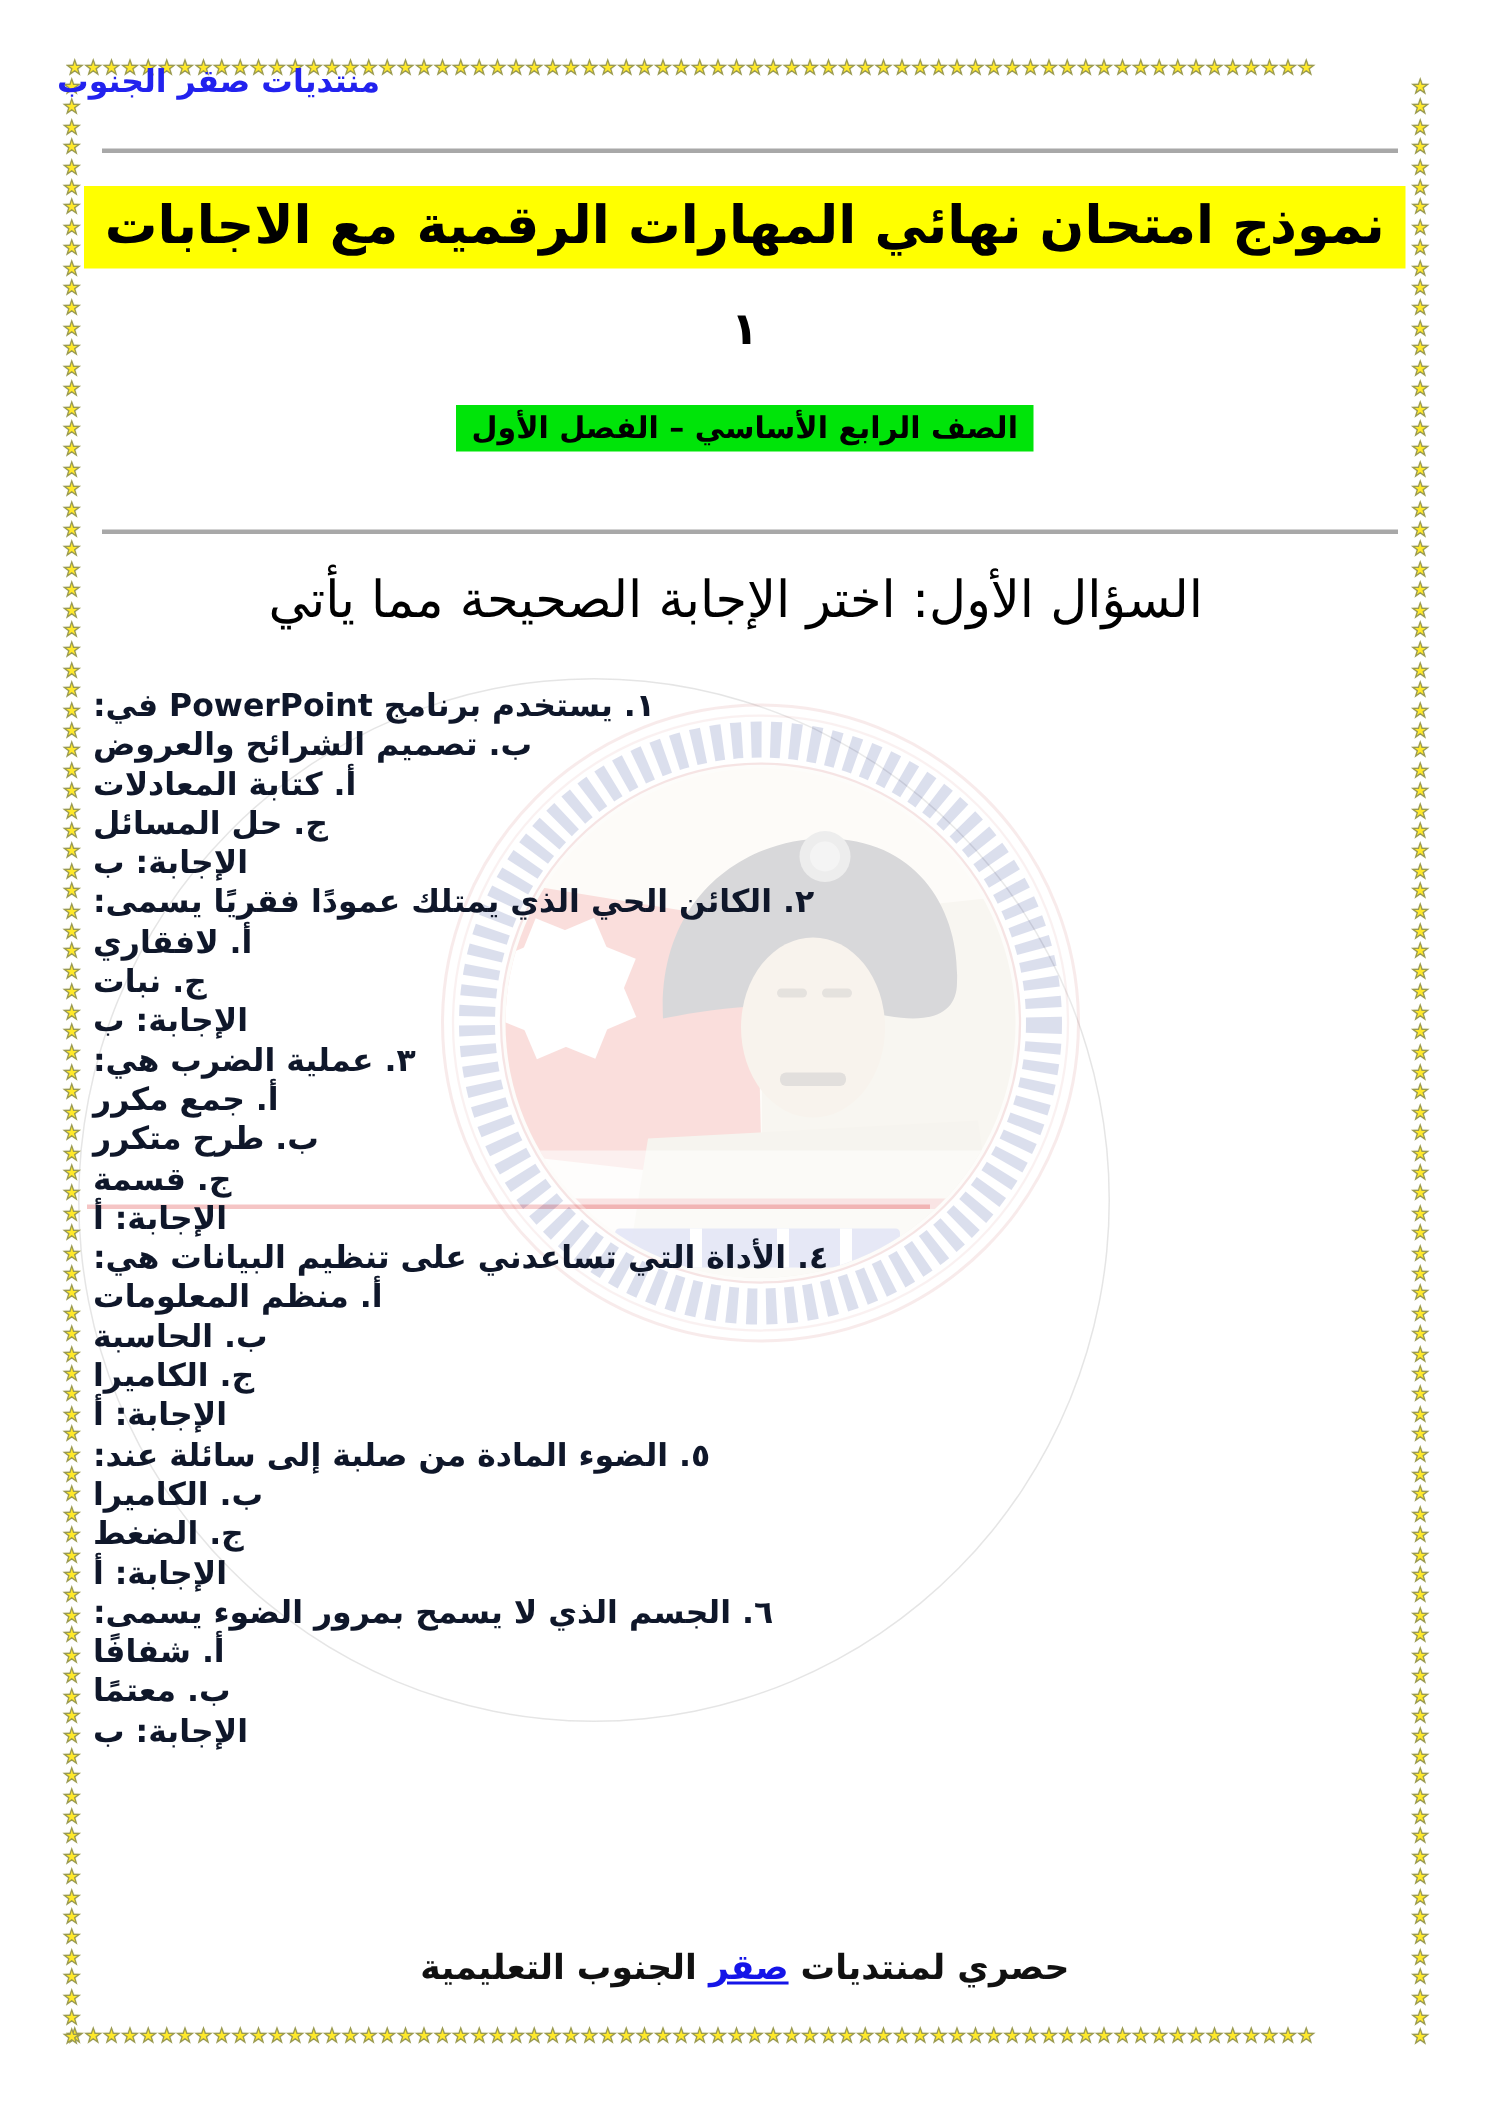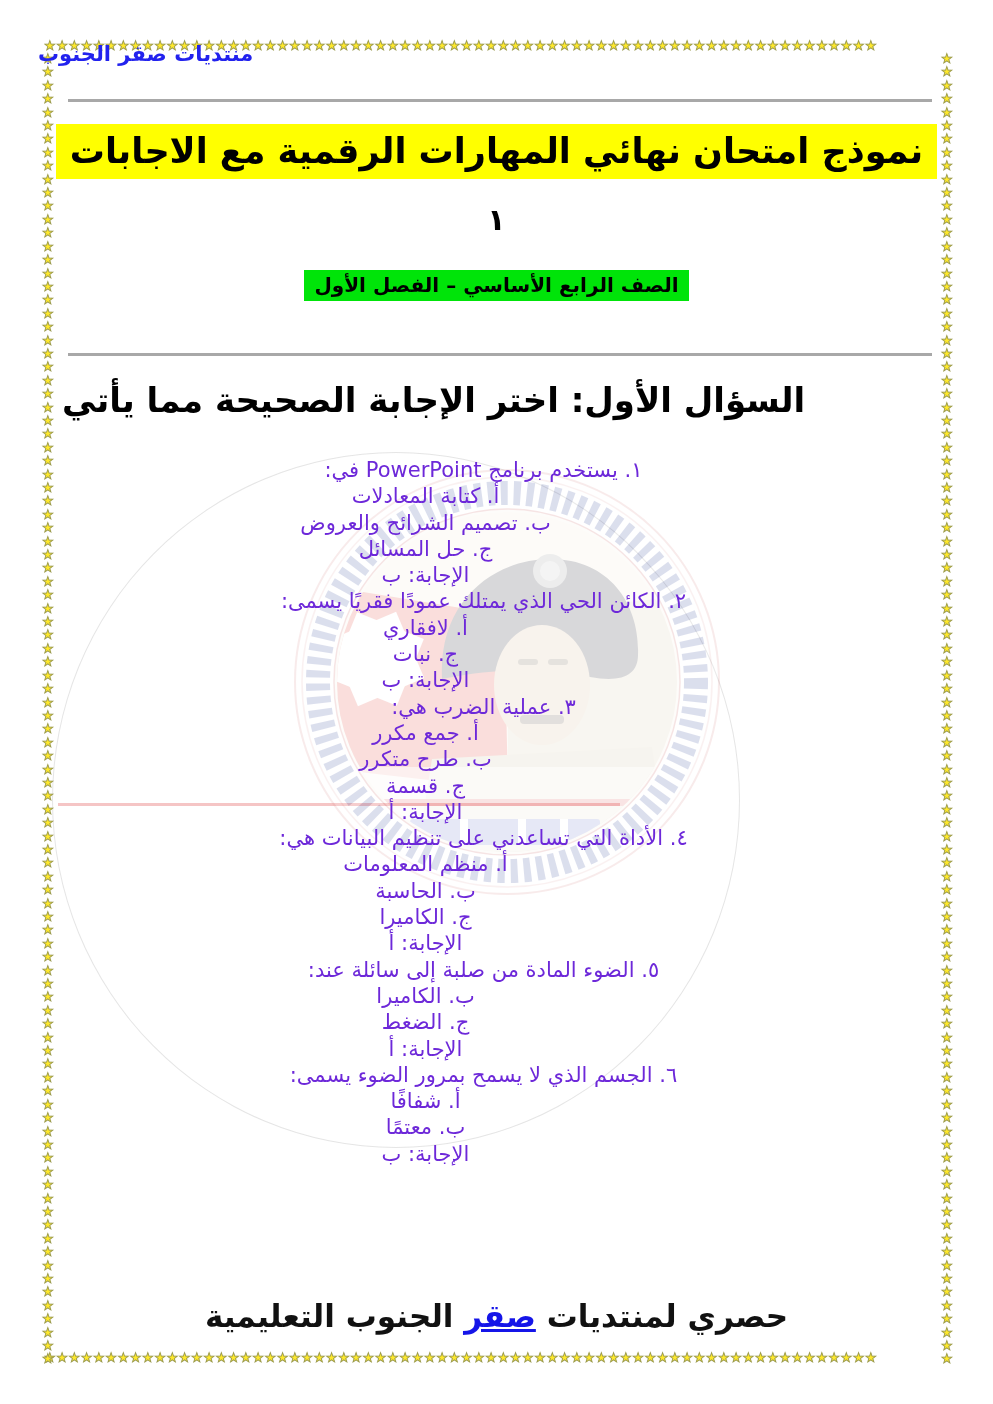--- a/index.html
+++ b/index.html
@@ -38,41 +38,41 @@
   #title-wrap .hl-yellow{display:inline-block;background:var(--hl-yellow);
     font-size:35px;font-weight:bold;line-height:1.45;padding:2px 14px;color:#000;}
   #page-number{position:absolute;left:0;top:202px;width:100%;text-align:center;
     font-size:30px;font-weight:bold;z-index:3;color:#000;}
   #subtitle-wrap{position:absolute;left:0;top:270px;width:100%;text-align:center;z-index:3;direction:rtl;}
   #subtitle-wrap .hl-green{display:inline-block;background:var(--hl-green);
     font-size:20px;font-weight:bold;line-height:1.55;padding:0 10px;color:#000;}
 
   
   #section-heading{position:absolute;right:74px;left:62px;top:380px;z-index:3;
-    direction:rtl;text-align:left;font-size:34px;font-weight:bold;color:#000;}
+    direction:rtl;text-align:center;font-size:34px;font-weight:normal;color:#000;}
 
   
   #questions{position:absolute;right:62px;left:62px;top:457px;z-index:3;
-    direction:rtl;text-align:center;font-size:21px;font-weight:normal;
-    line-height:26.3px;color:#6d28d9;}
+    direction:rtl;text-align:left;font-size:21px;font-weight:bold;
+    line-height:26.3px;color:#0f172a;}
   .q-line{padding-right:26px;}
   .q-option,.q-answer{padding-right:142px;}
 
   
   #watermark{position:absolute;left:292px;top:467px;width:430px;height:430px;
     opacity:0.17;z-index:0;}
   #wm-halo{position:absolute;left:52px;top:452px;width:688px;height:696px;
     border:1px solid #cfcfcf;border-radius:50%;opacity:0.55;z-index:0;}
   #wm-redline{position:absolute;left:58px;top:803px;width:562px;height:3px;
     background:#f2b6b6;opacity:0.8;z-index:0;}
 
   
   #footer-credit{position:absolute;left:0;top:1298px;width:100%;text-align:center;
     z-index:3;direction:rtl;font-family:"DejaVu Serif","DejaVu Sans",serif;
-    font-size:31px;font-weight:bold;color:#111;}
+    font-size:23px;font-weight:bold;color:#111;}
   #footer-credit .credit-link{color:var(--link-blue);text-decoration:underline;cursor:pointer;}
   #site-url{position:absolute;right:6px;top:1427px;z-index:3;
     font-size:17px;font-weight:bold;font-style:italic;color:#111;}
 </style>
 </head>
 <body>
 
 <div id="page">
 
   <div id="stars-top" class="stars stars-h">★★★★★★★★★★★★★★★★★★★★★★★★★★★★★★★★★★★★★★★★★★★★★★★★★★★★★★★★★★★★★★★★★★★★</div>
@@ -331,22 +331,22 @@
     <span class="hl-green">الصف الرابع الأساسي – الفصل الأول</span>
   </div>
   <div id="rule-mid" class="rule"></div>
 
   <div id="section-heading">السؤال الأول: اختر الإجابة الصحيحة مما يأتي</div>
 
   <div id="questions">
 
     <div class="question">
       <div class="q-line"><span>١.</span> <span>يستخدم برنامج PowerPoint في:</span></div>
+      <div class="q-option">ب. تصميم الشرائح والعروض</div>
       <div class="q-option">أ. كتابة المعادلات</div>
-      <div class="q-option">ب. تصميم الشرائح والعروض</div>
       <div class="q-option">ج. حل المسائل</div>
       <div class="q-answer">الإجابة: ب</div>
     </div>
 
     <div class="question">
       <div class="q-line"><span>٢.</span> <span>الكائن الحي الذي يمتلك عمودًا فقريًا يسمى:</span></div>
       <div class="q-option">أ. لافقاري</div>
       <div class="q-option">ج. نبات</div>
       <div class="q-answer">الإجابة: ب</div>
     </div>

